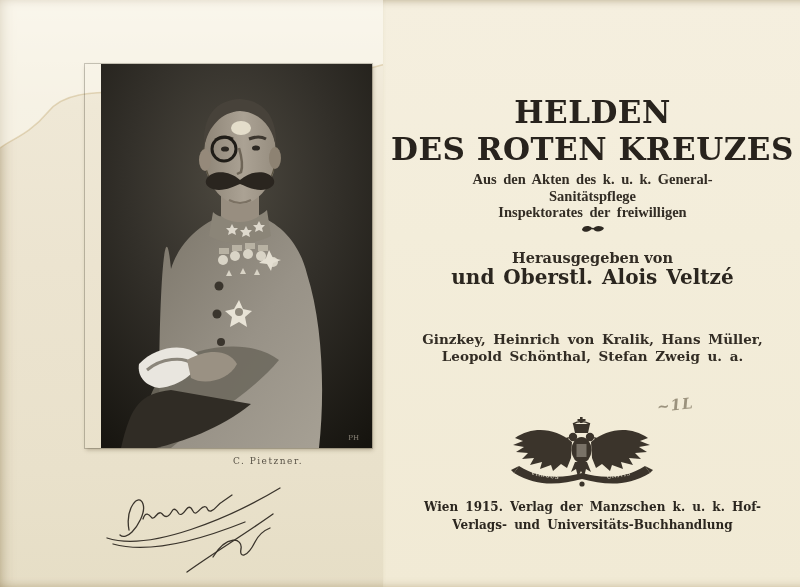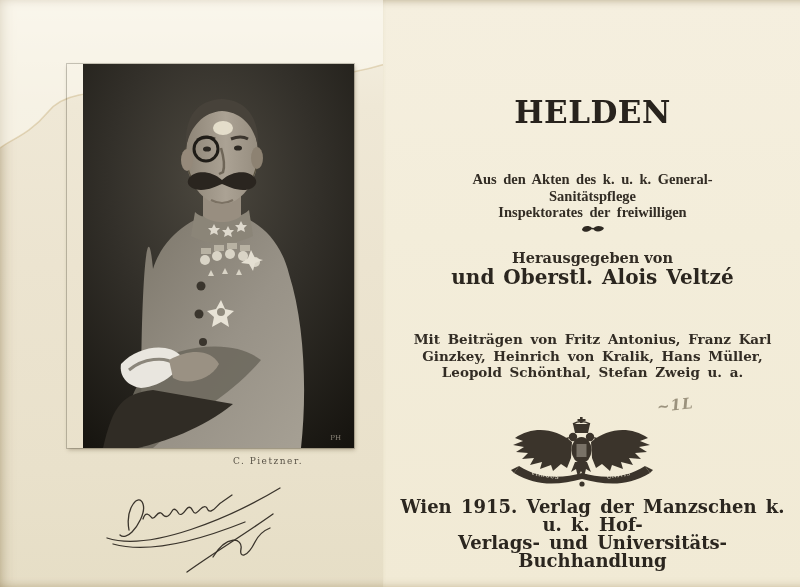--- a/index.html
+++ b/index.html
@@ -8,21 +8,21 @@
     font-family:"DejaVu Serif", serif; color:#2e2922;
   }
   
   .left-page{
     position:absolute; left:0; top:0; width:403px; height:587px;
     background:linear-gradient(180deg,#f6f1e4 0%,#efe8d6 18%,#ece4d0 45%,#e9e1cb 80%,#e6dec6 100%);
     box-shadow:inset 10px 0 14px -9px rgba(140,120,80,.55), inset 0 8px 10px -8px rgba(150,130,90,.5), inset 0 -8px 10px -8px rgba(150,130,90,.45);
   }
   .stain{position:absolute; left:0; top:0; width:403px; height:170px; pointer-events:none;}
   .photo{
-    position:absolute; left:67px; top:64px; width:271px; height:384px;
+    position:absolute; left:85px; top:64px; width:271px; height:384px;
     box-shadow:0 0 0 1px rgba(60,55,45,.25), 1px 2px 4px rgba(90,75,45,.35);
     padding-left:16px;
   }
   .photo svg{display:block;}
   .photo-caption{
     position:absolute; left:190px; top:456px; width:156px; text-align:center;
     font-size:9px; letter-spacing:1.5px; color:#56504485; color:#5a5448;
   }
   .signature{position:absolute; left:95px; top:472px; width:215px; height:105px;}
   
@@ -47,21 +47,21 @@
   .editors-block{position:absolute; left:0; right:0; top:266px;}
   .editor-line{font-weight:bold; font-size:20px; line-height:22px; word-spacing:2px; color:#2b261f;}
   .contrib-block{position:absolute; left:0; right:0; top:331px;}
   .contrib-line{font-weight:bold; font-size:13.5px; line-height:16.5px; word-spacing:3px; color:#322c24;}
   .pencil-mark{
     position:absolute; left:270px; top:396px; font-size:15px; font-style:italic;
     color:#9b927d; transform:rotate(-6deg); letter-spacing:1px; font-weight:bold;
   }
   .emblem{position:absolute; left:116px; top:416px; width:158px; height:78px;}
   .imprint-block{position:absolute; left:0; right:0; top:498px;}
-  .imprint-line{font-weight:bold; font-size:18px; line-height:18px; word-spacing:3px; color:#2b261f;}
+  .imprint-line{font-weight:bold; font-size:12px; line-height:18px; word-spacing:3px; color:#2b261f;}
 </style>
 </head>
 <body>
 
 <div id="spread">
 
   <div class="left-page">
 
     <svg class="stain" viewBox="0 0 403 170" aria-hidden="true">
       <path d="M0,0 H403 V58 C330,86 255,78 180,88 C120,96 70,84 48,112 C30,134 10,140 0,148 Z" fill="rgba(253,251,244,0.5)"></path>
@@ -182,20 +182,21 @@
     </svg>
   </div>
 
   <div class="gutter"></div>
 
   <div class="right-page">
     <div class="text-col">
 
       <div class="title-block">
         <div class="title-line">HELDEN</div>
+        <div class="title-line">DES ROTEN KREUZES</div>
       </div>
 
       <div class="subtitle-block">
         <div class="subtitle-line">Aus den Akten des k. u. k. General-</div>
         <div class="subtitle-line">Sanitätspflege</div>
         <div class="subtitle-line">Inspektorates der freiwilligen</div>
       </div>
 
       <div class="fleuron">
         <svg width="24" height="10" viewBox="0 0 24 10">
@@ -205,21 +206,20 @@
         </svg>
       </div>
 
       <div class="editor-intro">Herausgegeben von</div>
 
       <div class="editors-block">
         <div class="editor-line">und Oberstl. Alois Veltzé</div>
       </div>
 
       <div class="contrib-block">
-        <div class="contrib-line">Mit Beiträgen von Fritz Antonius, Franz Karl</div>
         <div class="contrib-line">Ginzkey, Heinrich von Kralik, Hans Müller,</div>
         <div class="contrib-line">Leopold Schönthal, Stefan Zweig u. a.</div>
       </div>
 
       <div class="pencil-mark">~1L</div>
 
       <svg class="emblem" viewBox="0 0 158 78">
         <g fill="#3b342b">
 
           <rect x="77" y="1" width="2.6" height="6"></rect>

